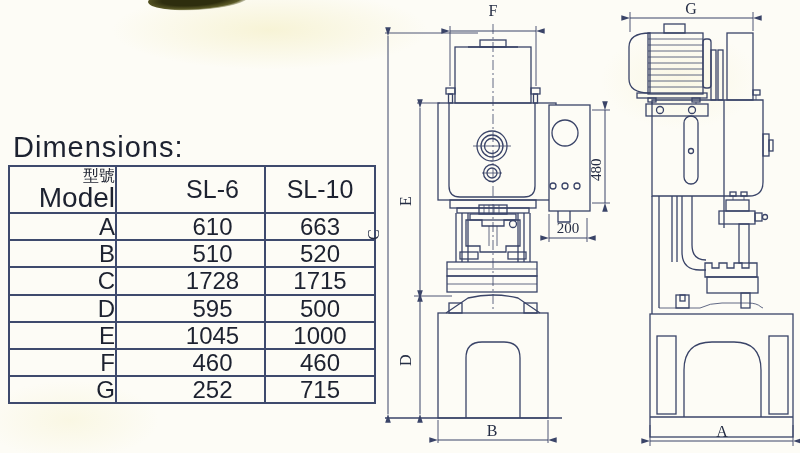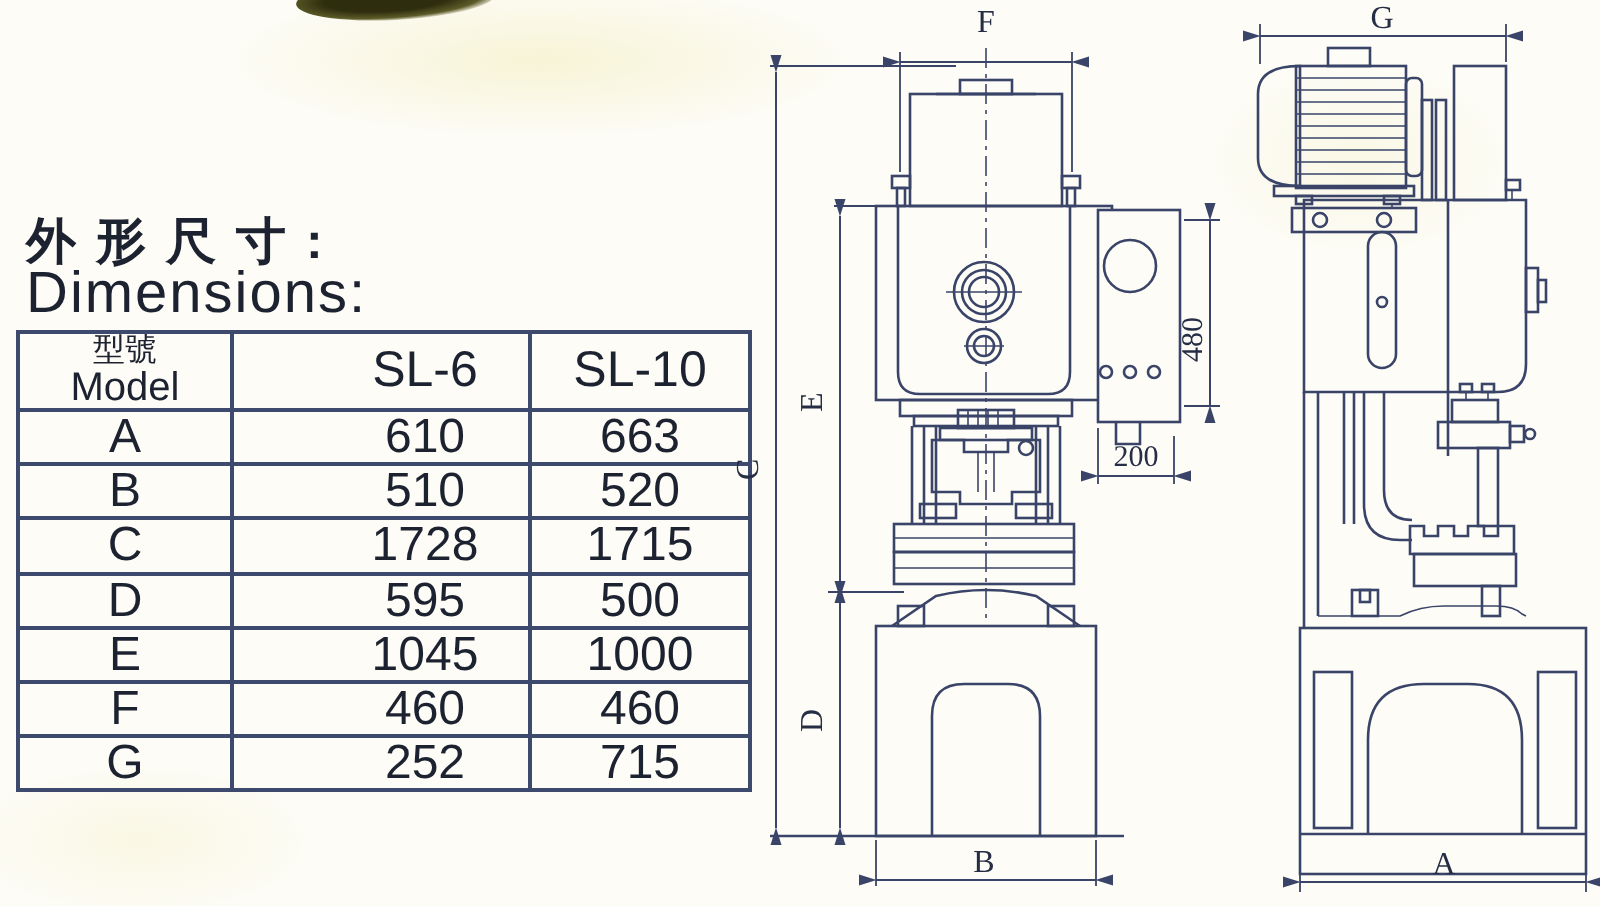--- a/index.html
+++ b/index.html
@@ -40,27 +40,27 @@
   table.dims{
     position:absolute;left:8px;top:165px;
     border-collapse:collapse;table-layout:fixed;
   }
   table.dims td{
     border:2px solid #3e4a6d;
     text-align:center;vertical-align:middle;
     color:var(--text);padding:0;line-height:1.05;
     font-size:24px;
   }
-  table.dims td.c1{width:105px;}
+  table.dims td.c1{width:105px;text-align:right;}
   table.dims td.c2{width:103px;padding-left:44px;}
   table.dims td.c3{width:108px;}
   table.dims tr.hdr td{height:33px;font-size:25px;}
   table.dims tr.row td{height:25px;}
   .model-cn{display:block;font-size:16px;line-height:1;margin-top:1px;}
-  .model-en{display:block;font-size:20px;line-height:1;}
+  .model-en{display:block;font-size:28px;line-height:1;}
   svg.drawing{position:absolute;left:350px;top:0;}
   .ln path,.ln rect,.ln circle{fill:none;stroke:var(--line);stroke-width:1.3;}
   .ln .thin{stroke-width:.8;}
   .ln .cl{stroke-width:.8;stroke-dasharray:10 3 2 3;}
   .ln .bgfill{fill:#fdfcf6;}
   .dim line{stroke:var(--line);stroke-width:1;}
   .dim path.ext{stroke:var(--line);stroke-width:.9;fill:none;}
   text.dimtext{
     font-family:"Liberation Serif","DejaVu Serif",serif;
     font-size:16px;fill:#262e45;
@@ -69,21 +69,20 @@
 </style>
 </head>
 <body>
 
 <div class="page">
   <div class="tint tint-a"></div>
   <div class="tint tint-b"></div>
   <div class="tint tint-c"></div>
   <div class="blob"></div>
 
-  <div class="title-cn">外形尺寸:</div>
   <div class="title-en">Dimensions:</div>
 
   <table class="dims">
     <tbody>
         <tr class="hdr">
       <td class="c1">
         <span class="model-cn">型號</span>
         <span class="model-en">Model</span>
       </td>
       <td class="c2">SL-6</td>

